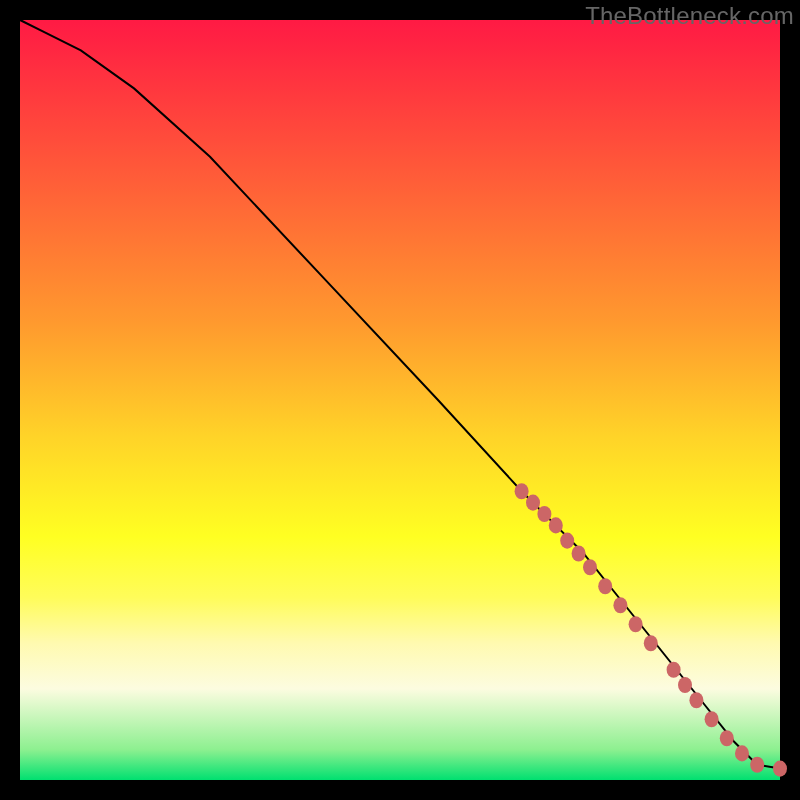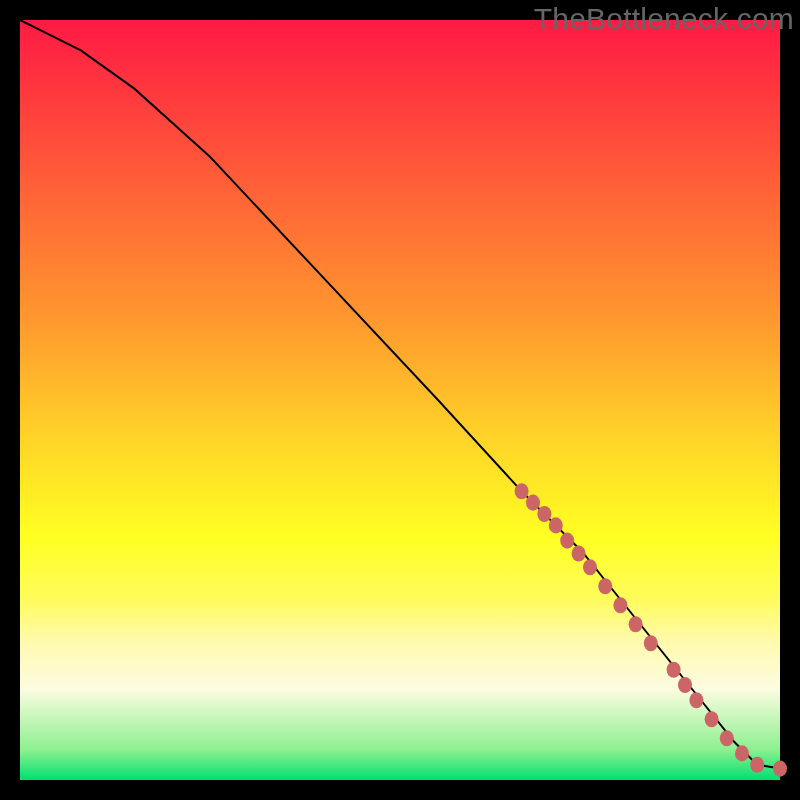--- a/index.html
+++ b/index.html
@@ -29,21 +29,21 @@
       #fcfce0 88%,
       #8df090 96%,
       #00e070 100%
     );
   }
   .watermark {
     position: absolute;
     top: 2px;
     right: 6px;
     font-family: Arial, Helvetica, sans-serif;
-    font-size: 30px;
+    font-size: 24px;
     color: #666;
     font-weight: 500;
     letter-spacing: 0.2px;
   }
   svg.curve {
     position: absolute;
     left: 0; top: 0;
     width: 760px;
     height: 760px;
     overflow: visible;

